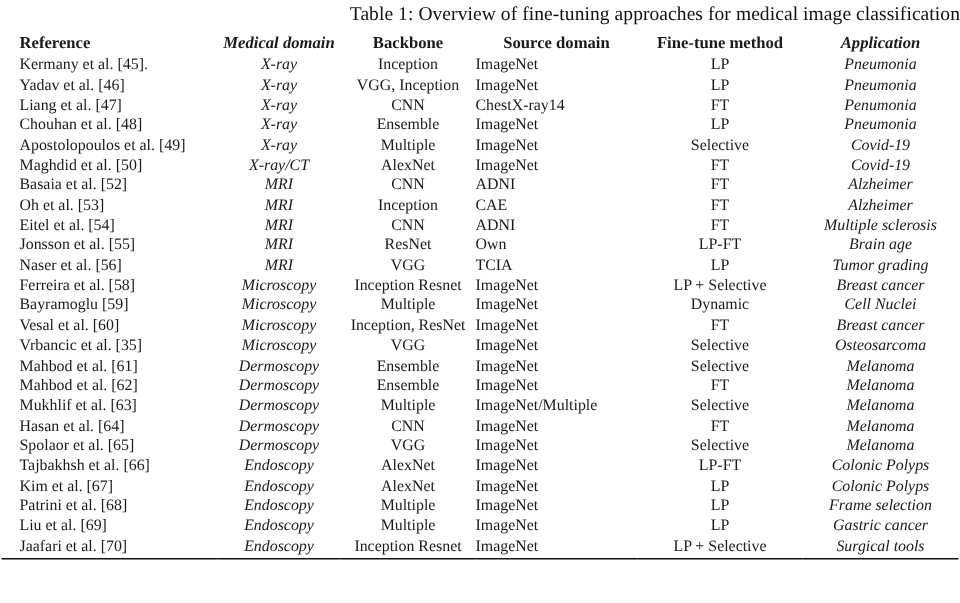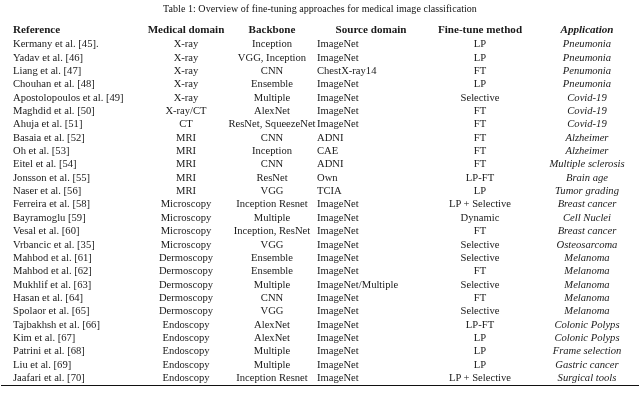--- a/index.html
+++ b/index.html
@@ -17,22 +17,22 @@
     -webkit-font-smoothing: antialiased;
   }
   .page {
     position: relative;
     width: 640px;
     height: 402px;
     box-sizing: border-box;
     padding: 0;
   }
   .caption {
-    text-align: center;
-    font-size: 10px;
+    text-align: right;
+    font-size: 13px;
     line-height: 12px;
     padding-top: 3px;
     padding-bottom: 2px;
     letter-spacing: 0.05px;
     color: #111;
   }
   table.tbl {
     width: 626px;
     margin: 6px auto;
     border-collapse: collapse;
@@ -59,21 +59,21 @@
   }
   tbody tr:first-child td {
     padding-top: 1px;
   }
   tbody tr:last-child td {
     border-bottom: 1.4px solid #111;
     padding-bottom: 1px;
   }
   
   .c-ref   { text-align: left; padding-left: 12px !important; width: 132px; }
-  .c-med   { text-align: center; width: 82px; }
+  .c-med   { text-align: center; width: 82px; font-style: italic; }
   .c-back  { text-align: center; width: 90px; }
   .c-src   { width: 108px; }
   .c-meth  { text-align: center; width: 110px; }
   .c-app   { text-align: center; width: 104px; font-style: italic; }
   thead .c-ref { padding-left: 12px !important; }
 </style>
 </head>
 <body>
 
 <div class="page">
@@ -134,28 +134,20 @@
         </tr>
         <tr>
           <td class="c-ref">Maghdid et al. [50]</td>
           <td class="c-med">X-ray/CT</td>
           <td class="c-back">AlexNet</td>
           <td class="c-src">ImageNet</td>
           <td class="c-meth">FT</td>
           <td class="c-app">Covid-19</td>
         </tr>
         <tr>
-          <td class="c-ref">Ahuja et al. [51]</td>
-          <td class="c-med">CT</td>
-          <td class="c-back">ResNet, SqueezeNet</td>
-          <td class="c-src">ImageNet</td>
-          <td class="c-meth">FT</td>
-          <td class="c-app">Covid-19</td>
-        </tr>
-        <tr>
           <td class="c-ref">Basaia et al. [52]</td>
           <td class="c-med">MRI</td>
           <td class="c-back">CNN</td>
           <td class="c-src">ADNI</td>
           <td class="c-meth">FT</td>
           <td class="c-app">Alzheimer</td>
         </tr>
         <tr>
           <td class="c-ref">Oh et al. [53]</td>
           <td class="c-med">MRI</td>

